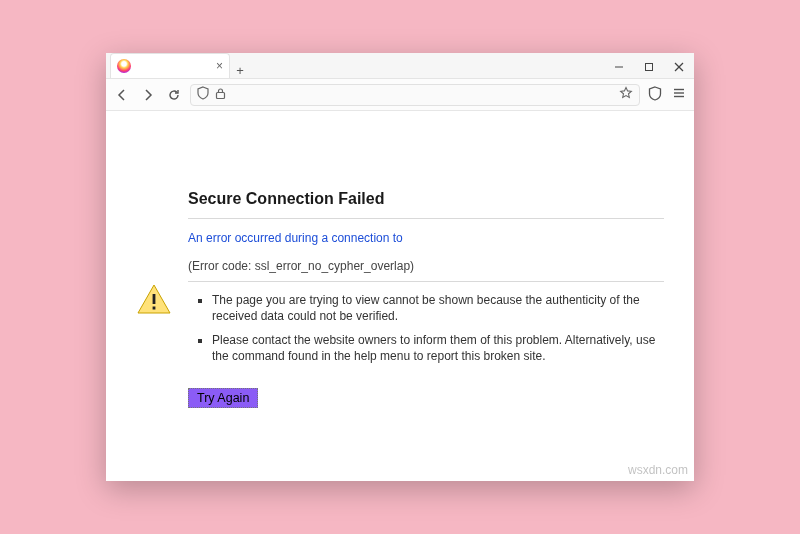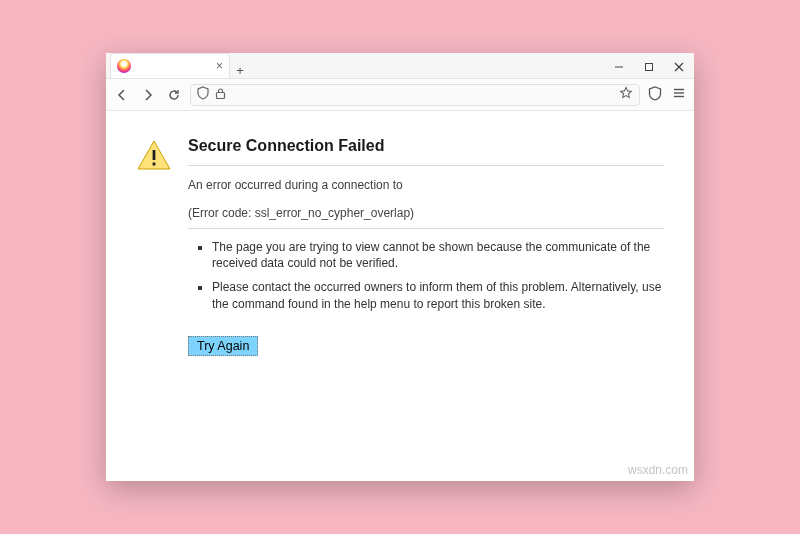--- a/index.html
+++ b/index.html
@@ -74,42 +74,42 @@
     border-radius: 4px;
     background: #fafafa;
     display: flex;
     align-items: center;
     padding: 0 6px;
     gap: 6px;
     color: #777;
   }
   .urlbar .spacer { flex: 1; }
   .right-icons { display: flex; gap: 10px; color: #555; }
-  .content { flex: 1; display: flex; padding: 26px 30px 20px 30px; align-items: flex-start; }
+  .content { flex: 1; display: flex; padding: 26px 30px 20px 30px; align-items: center; }
   .warn-icon { margin-right: 16px; margin-top: 2px; }
   .main { flex: 1; }
   .title {
     font-size: 16px;
     font-weight: 700;
     color: #1a1a1a;
     padding-bottom: 10px;
     border-bottom: 1px solid #d9d9d9;
     margin-bottom: 12px;
   }
-  .line { color: #404040; font-size: 12px; margin-bottom: 14px; }
+  .line { color: #1d4ed8; font-size: 12px; margin-bottom: 14px; }
   .errcode { color: #444; font-size: 12px; margin-bottom: 0; }
   .sep { border: none; border-top: 1px solid #d9d9d9; margin: 8px 0 10px 0; }
   ul.bullets { list-style: square; padding-left: 24px; color: #333; font-size: 12px; }
   ul.bullets li { margin-bottom: 8px; line-height: 1.35; }
   .try-btn {
     margin-top: 16px;
     font-size: 12.5px;
     padding: 2px 8px;
     border: 1px dotted #777;
-    background: #7dd3fc;
+    background: #8b5cf6;
     cursor: pointer;
     font-family: inherit;
   }
   .watermark { position: absolute; right: 6px; bottom: 4px; font-size: 12px; color: rgba(0,0,0,.25); }
 </style>
 </head>
 <body>
 
 <div class="window">
 
@@ -201,21 +201,21 @@
         <rect x="16.6" y="11" width="2.8" height="10" fill="#222"></rect>
         <rect x="16.6" y="23.5" width="2.8" height="3" fill="#222"></rect>
       </svg>
     </div>
     <div class="main">
       <div class="title">Secure Connection Failed</div>
       <div class="line">An error occurred during a connection to</div>
       <div class="errcode">(Error code: ssl_error_no_cypher_overlap)</div>
       <hr class="sep">
       <ul class="bullets">
-        <li>The page you are trying to view cannot be shown because the communicate of the received data could not be verified.</li>
-        <li>Please contact the occurred owners to inform them of this problem. Alternatively, use the command found in the help menu to report this broken site.</li>
+        <li>The page you are trying to view cannot be shown because the authenticity of the received data could not be verified.</li>
+        <li>Please contact the website owners to inform them of this problem. Alternatively, use the command found in the help menu to report this broken site.</li>
       </ul>
       <button class="try-btn">Try Again</button>
     </div>
   </div>
 
   <div class="watermark">wsxdn.com</div>
 </div>
 
 </body></html>

